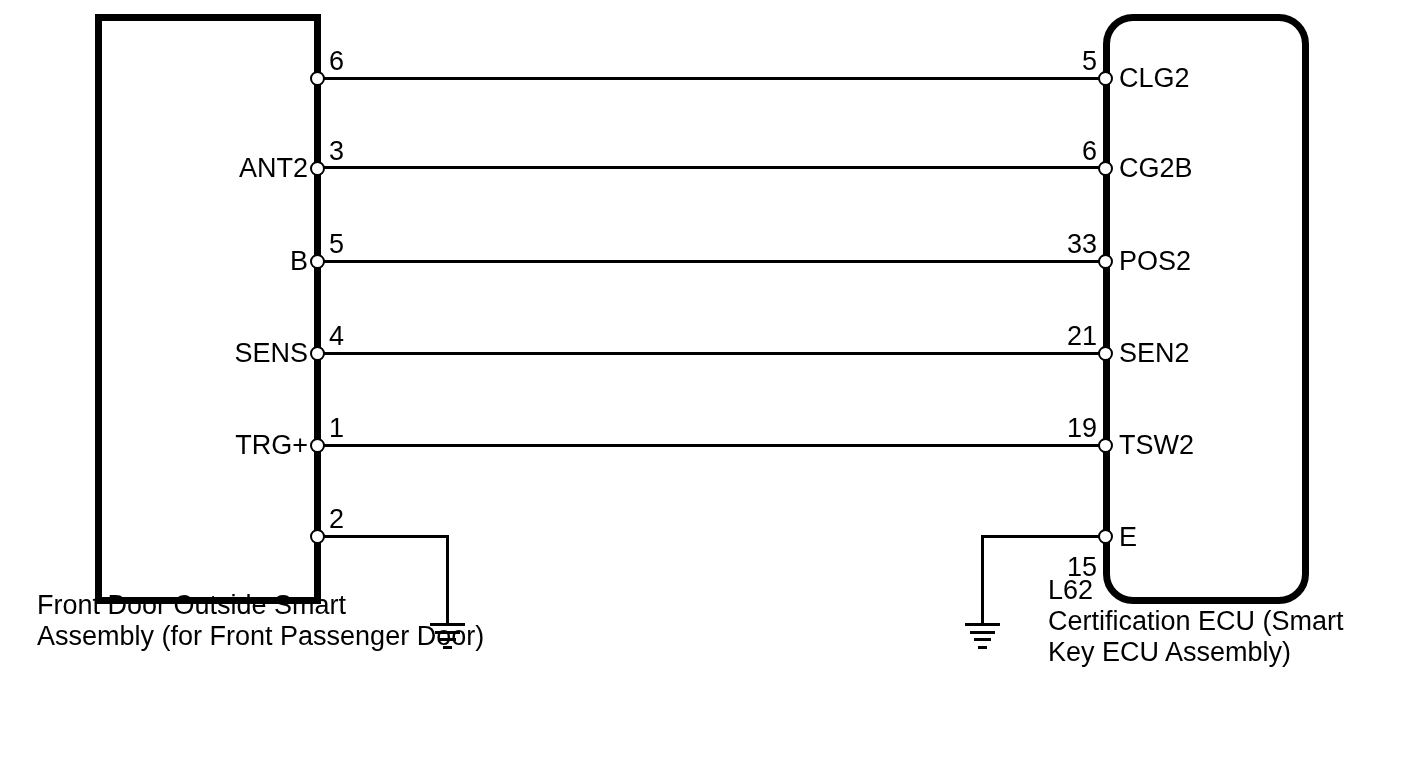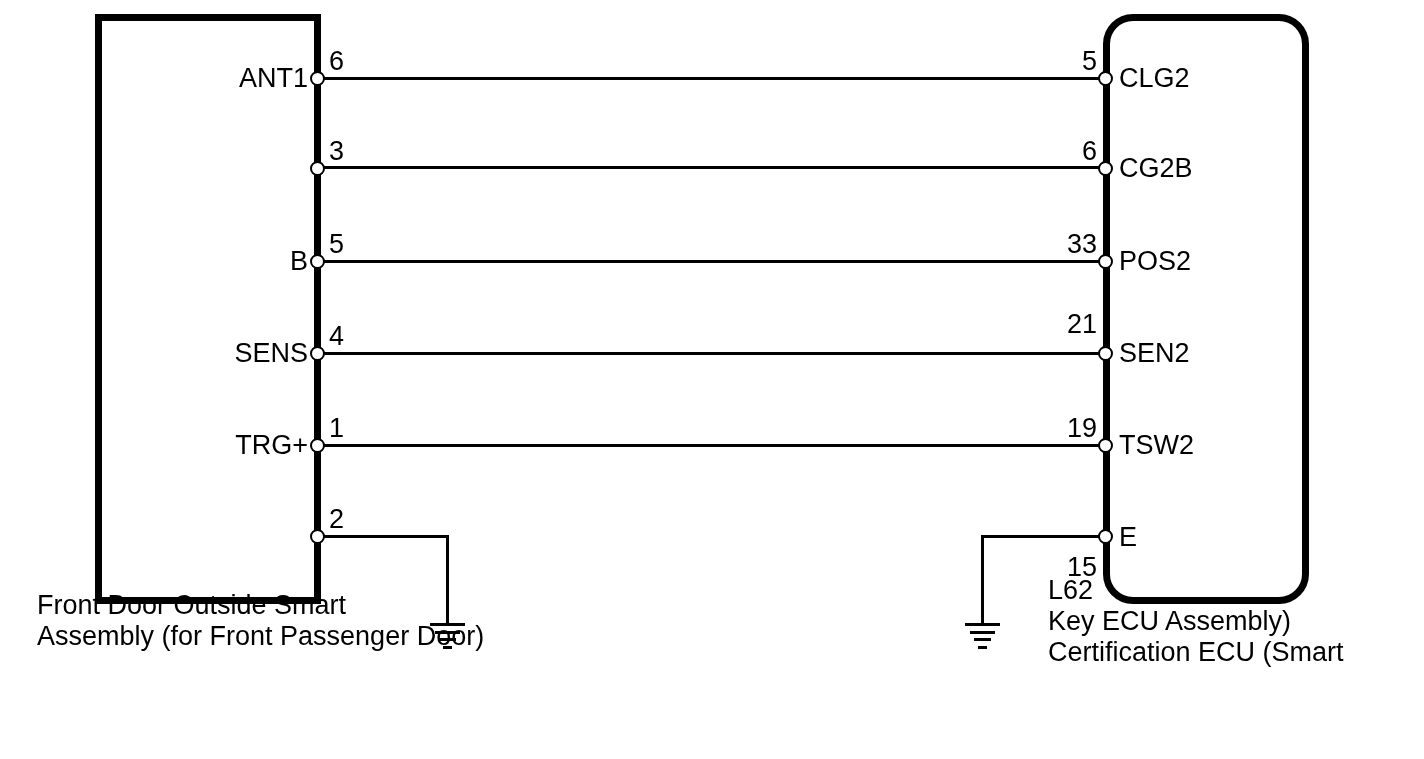--- a/index.html
+++ b/index.html
@@ -70,21 +70,21 @@
 
   <div class="wire h" style="left:981px; top:535px; width:124px;"></div>
   <div class="wire v" style="left:981px; top:535px; height:88px;"></div>
   <div>
     <div class="gbar" style="left:965px; top:623px; width:35px;"></div>
     <div class="gbar" style="left:970px; top:631px; width:25px;"></div>
     <div class="gbar" style="left:974px; top:638px; width:17px;"></div>
     <div class="gbar" style="left:978px; top:646px; width:9px;"></div>
   </div>
 
-  <div class="txt pl-left" style="top:63px;">ANT1</div>
+  <div class="txt pl-left" style="top:153px;">ANT2</div>
   <div class="txt pl-left" style="top:246px;">B</div>
   <div class="txt pl-left" style="top:338px;">SENS</div>
   <div class="txt pl-left" style="top:430px;">TRG+</div>
 
   <div class="txt pn-left" style="top:46px;">6</div>
   <div class="txt pn-left" style="top:136px;">3</div>
   <div class="txt pn-left" style="top:229px;">5</div>
   <div class="txt pn-left" style="top:321px;">4</div>
   <div class="txt pn-left" style="top:413px;">1</div>
   <div class="txt pn-left" style="top:504px;">2</div>
@@ -99,35 +99,35 @@
   <div class="txt pl-right" style="top:63px;">CLG2</div>
   <div class="txt pl-right" style="top:153px;">CG2B</div>
   <div class="txt pl-right" style="top:246px;">POS2</div>
   <div class="txt pl-right" style="top:338px;">SEN2</div>
   <div class="txt pl-right" style="top:430px;">TSW2</div>
   <div class="txt pl-right" style="top:522px;">E</div>
 
   <div class="txt pn-right" style="top:46px;">5</div>
   <div class="txt pn-right" style="top:136px;">6</div>
   <div class="txt pn-right" style="top:229px;">33</div>
-  <div class="txt pn-right" style="top:309px;">21</div>
+  <div class="txt pn-right" style="top:321px;">21</div>
   <div class="txt pn-right" style="top:413px;">19</div>
   <div class="txt pn-right" style="top:504px;margin-top:48px;">15</div>
 
   <div class="pin-circle" style="left:1098px; top:71px;"></div>
   <div class="pin-circle" style="left:1098px; top:161px;"></div>
   <div class="pin-circle" style="left:1098px; top:254px;"></div>
   <div class="pin-circle" style="left:1098px; top:346px;"></div>
   <div class="pin-circle" style="left:1098px; top:438px;"></div>
   <div class="pin-circle" style="left:1098px; top:529px;"></div>
 
   <div class="comp-label" style="left:37px; top:590px;">
     <div>Front Door Outside Smart</div>
     <div>Assembly (for Front Passenger Door)</div>
   </div>
 
   <div class="comp-label" style="left:1048px; top:575px;">
     <div>L62</div>
+    <div>Certification ECU (Smart</div>
     <div>Key ECU Assembly)</div>
-    <div>Certification ECU (Smart</div>
   </div>
 
 </div>
 
 </body></html>

